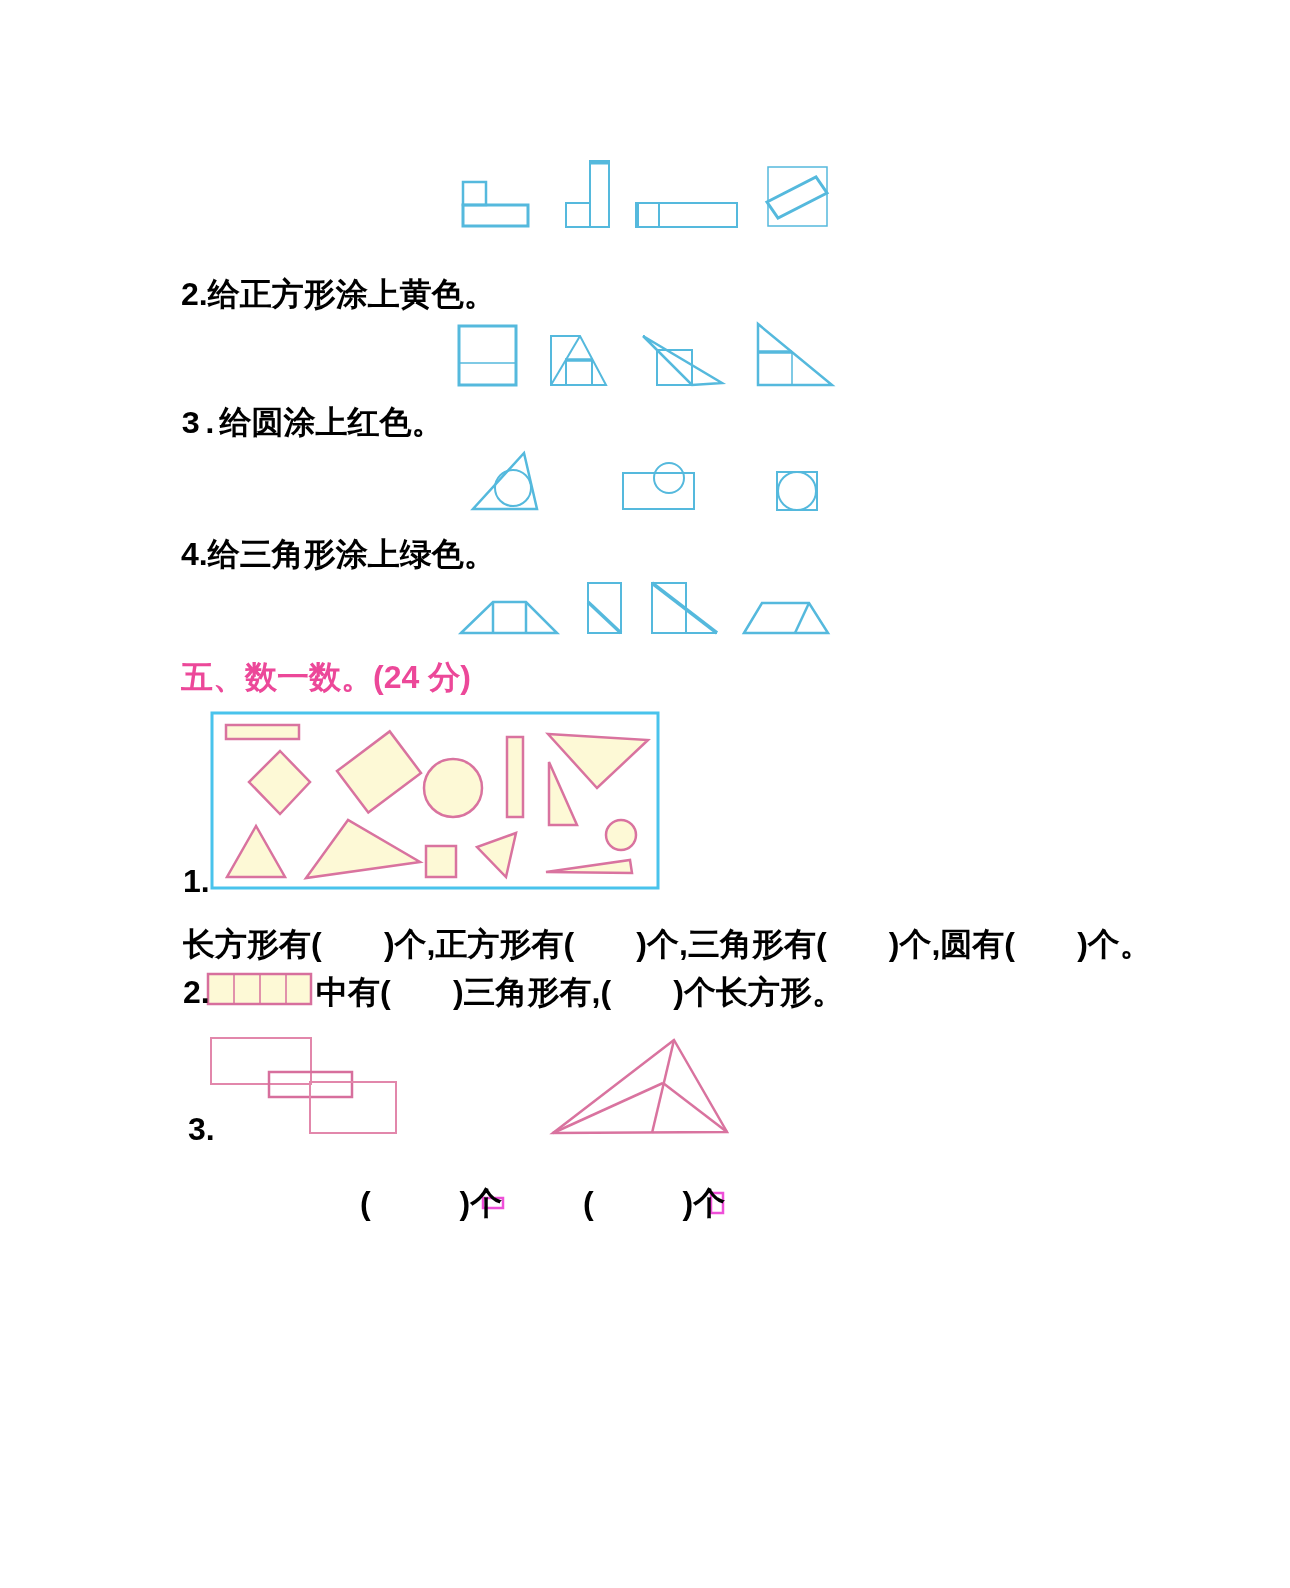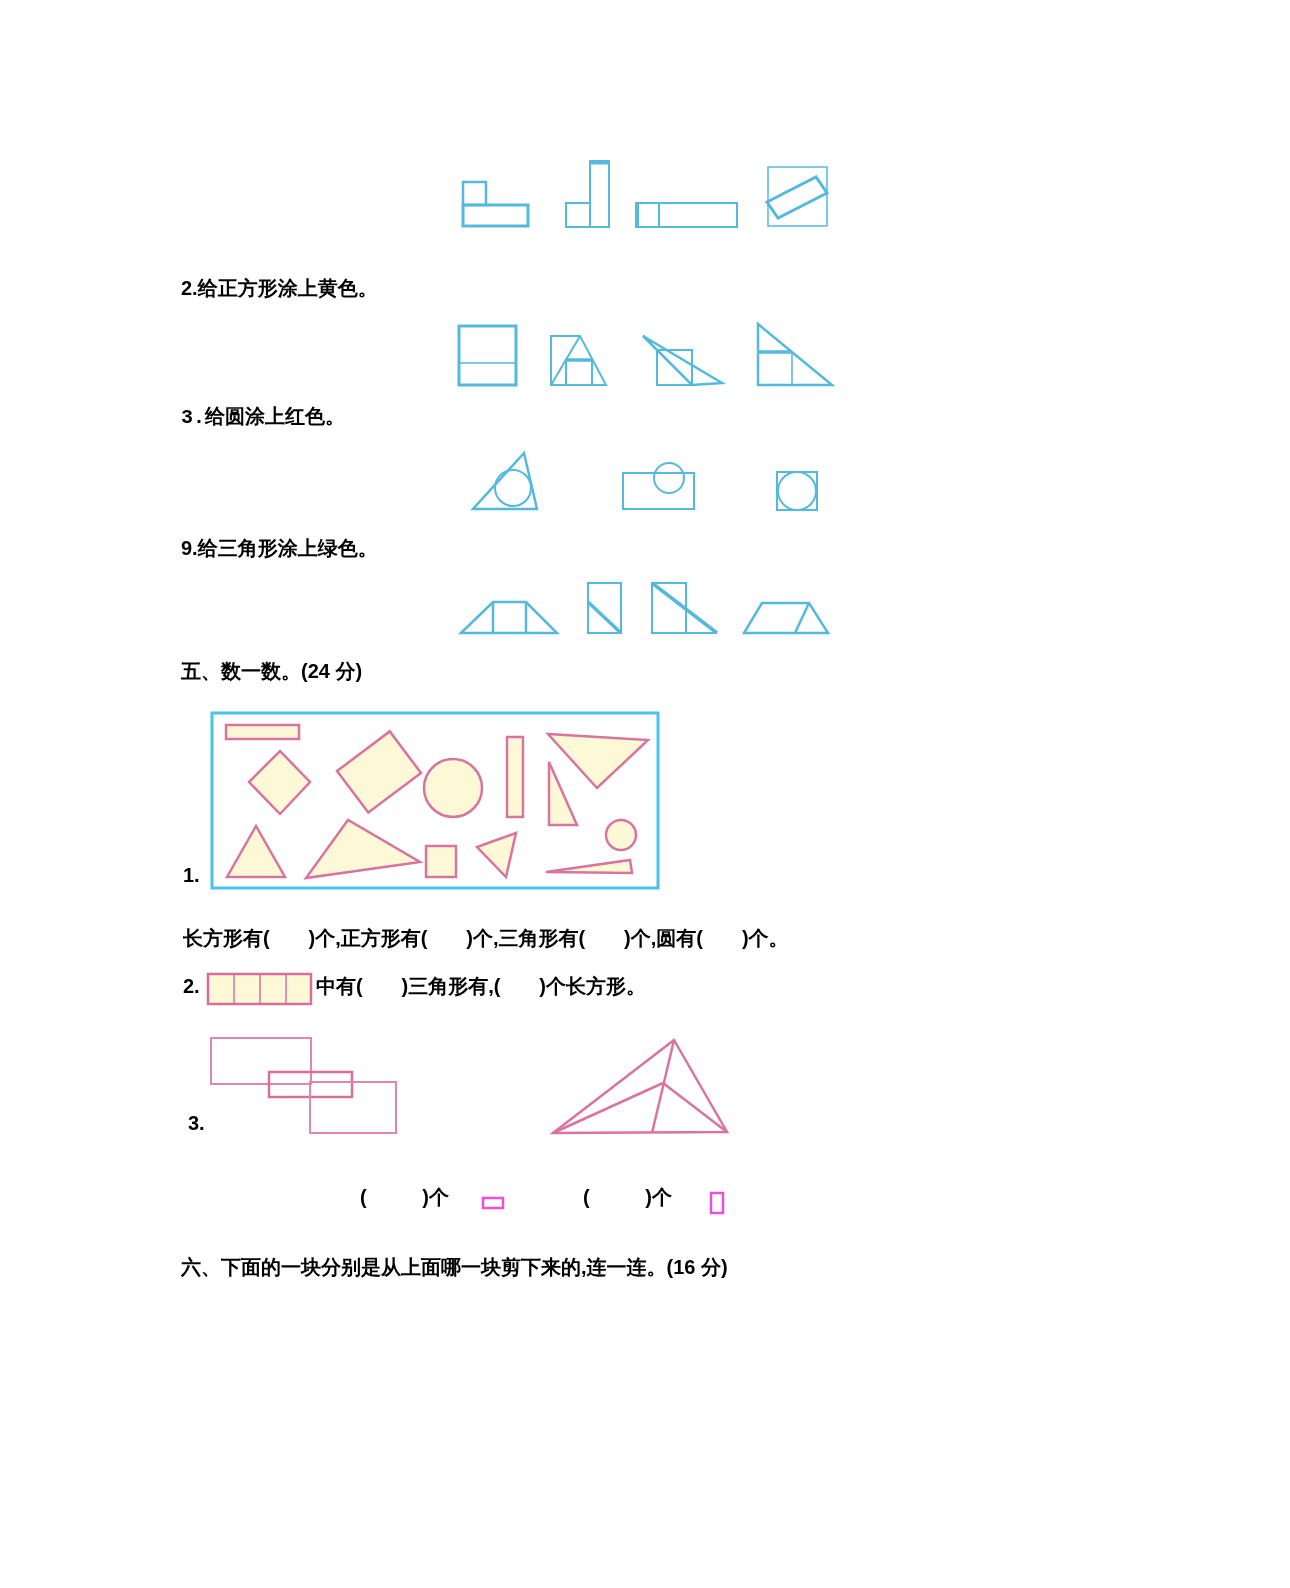--- a/index.html
+++ b/index.html
@@ -6,27 +6,27 @@
   .page{
     position:relative;
     width:1290px;height:1588px;
     background:#ffffff;
     font-family:"Liberation Sans","DejaVu Sans",sans-serif;
     overflow:hidden;
   }
   .shapes-layer{position:absolute;left:0;top:0;width:1290px;height:1588px;}
   .txt{
     position:absolute;
-    font-size:20px;
+    font-size:32px;
     font-weight:700;
     color:#000000;
     white-space:pre;
     line-height:1.1;
   }
-  .txt.red{color:#000000;}
+  .txt.red{color:#ec4899;}
 </style>
 </head>
 <body>
 
 <div class="page">
 
   <svg class="shapes-layer" width="1290" height="1588" viewBox="0 0 1290 1588" fill="none" stroke-linejoin="miter" stroke-linecap="butt">
 
     <g stroke="#55b9dd" stroke-width="2.5">
       <rect x="463" y="182" width="23" height="23"></rect>
@@ -141,33 +141,32 @@
     <g stroke="#ee4fd8" stroke-width="2.5" fill="none">
       <rect x="483" y="1198" width="20" height="10"></rect>
       <rect x="711" y="1193" width="12" height="20"></rect>
     </g>
   </svg>
 
   <div class="txt" style="left:181px;top:277px;">2.给正方形涂上黄色。</div>
 
   <div class="txt" style="left:181px;top:407px;font-family:Liberation Mono, monospace;">3.给圆涂上红色。</div>
 
-  <div class="txt" style="left:181px;top:537px;">9.给三角形涂上绿色。</div>
+  <div class="txt" style="left:181px;top:537px;">4.给三角形涂上绿色。</div>
 
   <div class="txt red" style="left:181px;top:660px;">五、数一数。(24 分)</div>
 
   <div class="txt" style="left:183px;top:864px;">1.</div>
 
   <div class="txt" style="left:183px;top:927px;">长方形有(       )个,正方形有(       )个,三角形有(       )个,圆有(       )个。</div>
 
   <div class="txt" style="left:183px;top:975px;">2.</div>
 
   <div class="txt" style="left:316px;top:975px;">中有(       )三角形有,(       )个长方形。</div>
 
   <div class="txt" style="left:188px;top:1112px;">3.</div>
 
   <div class="txt" style="left:360px;top:1186px;">(          )个</div>
 
   <div class="txt" style="left:583px;top:1186px;">(          )个</div>
 
-  <div class="txt red" style="left:181px;top:1256px;">六、下面的一块分别是从上面哪一块剪下来的,连一连。(16 分)</div>
 
 </div>
 
 </body></html>

